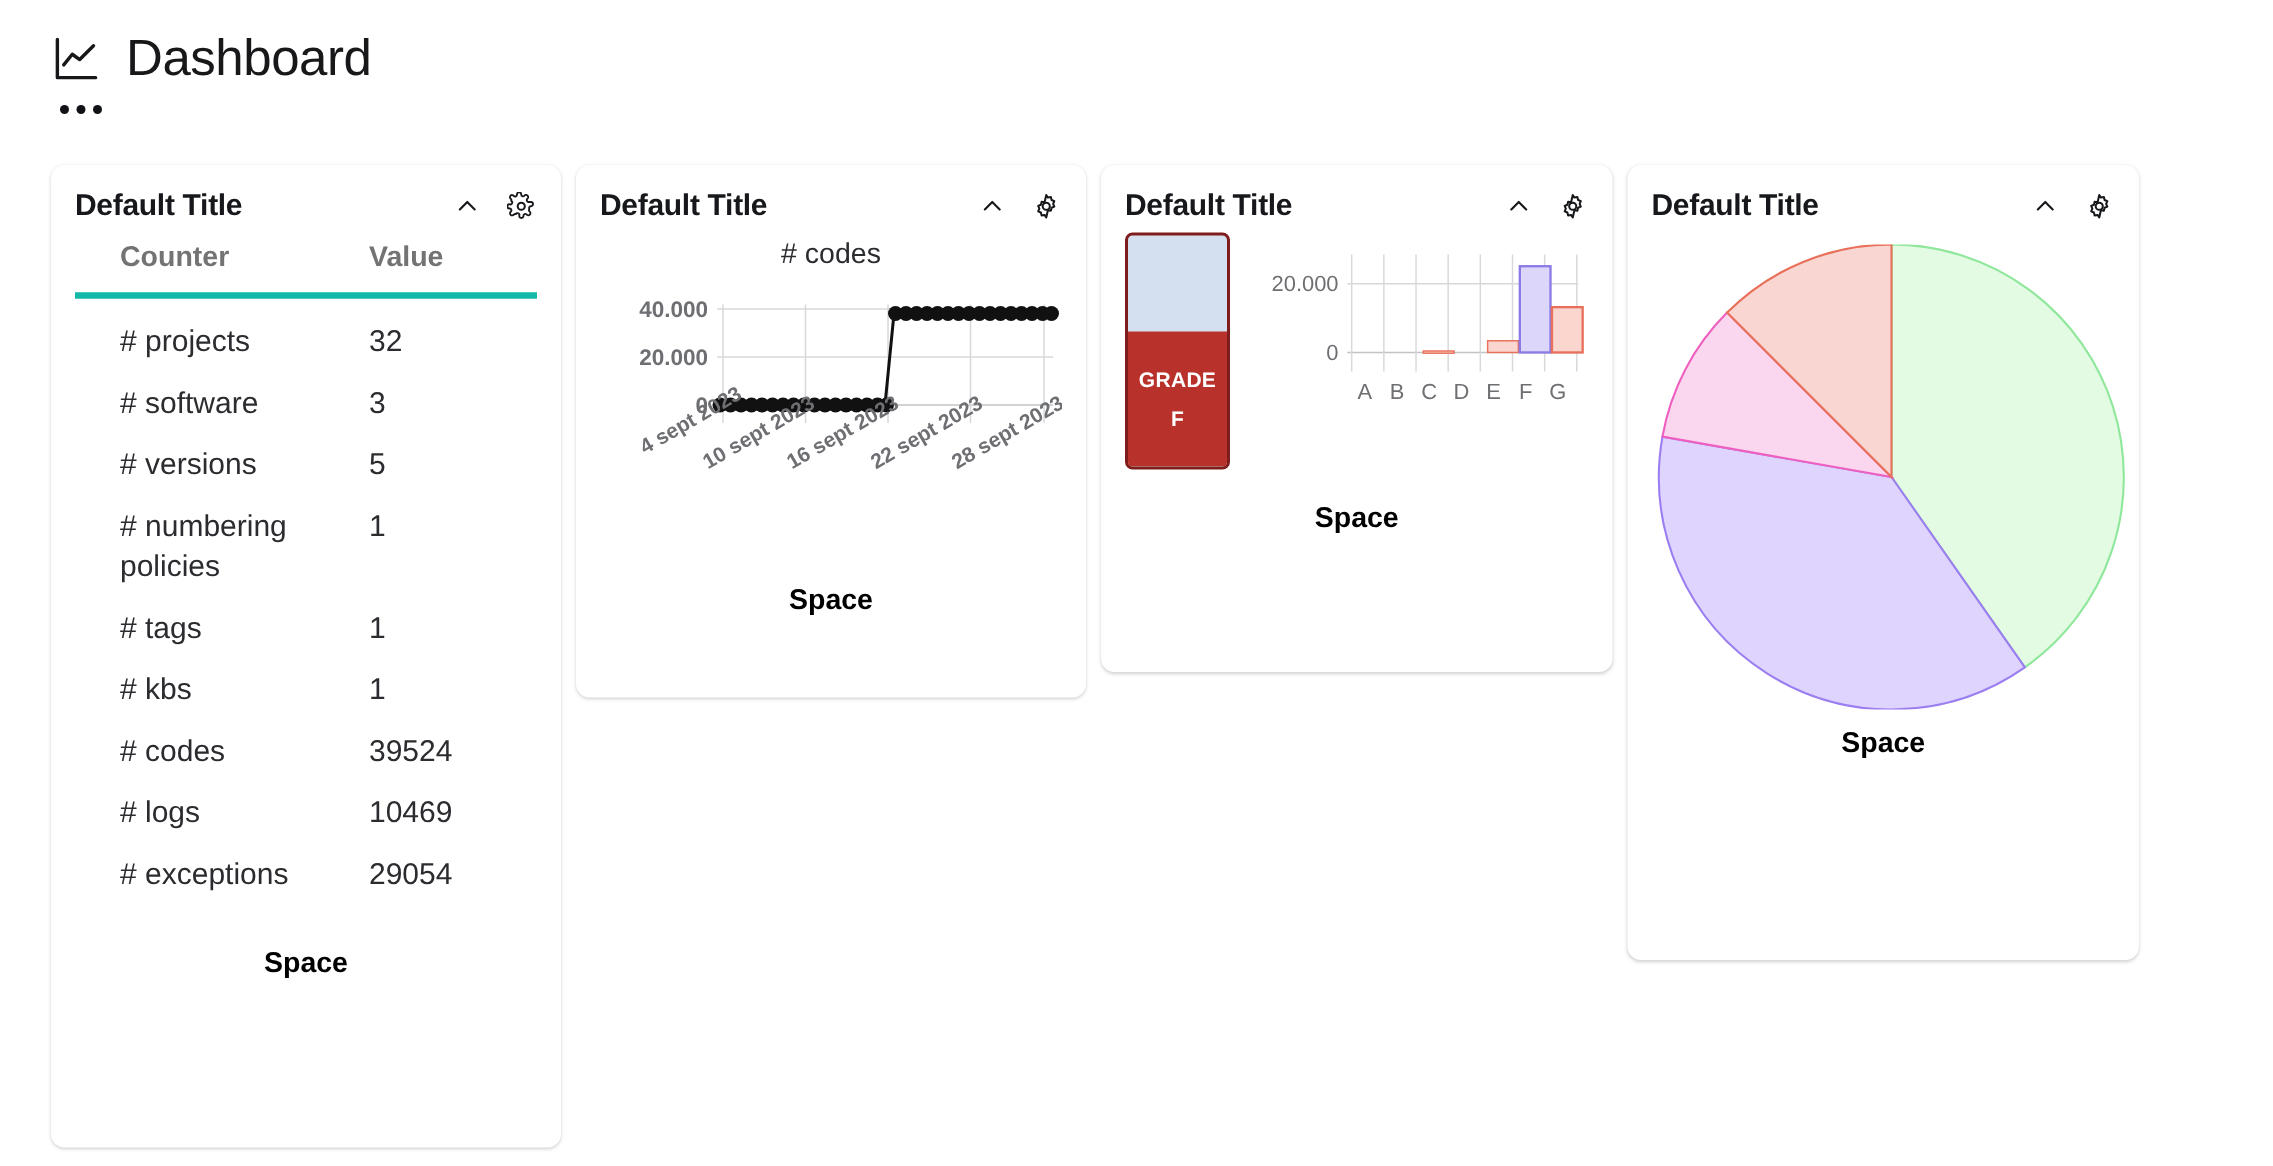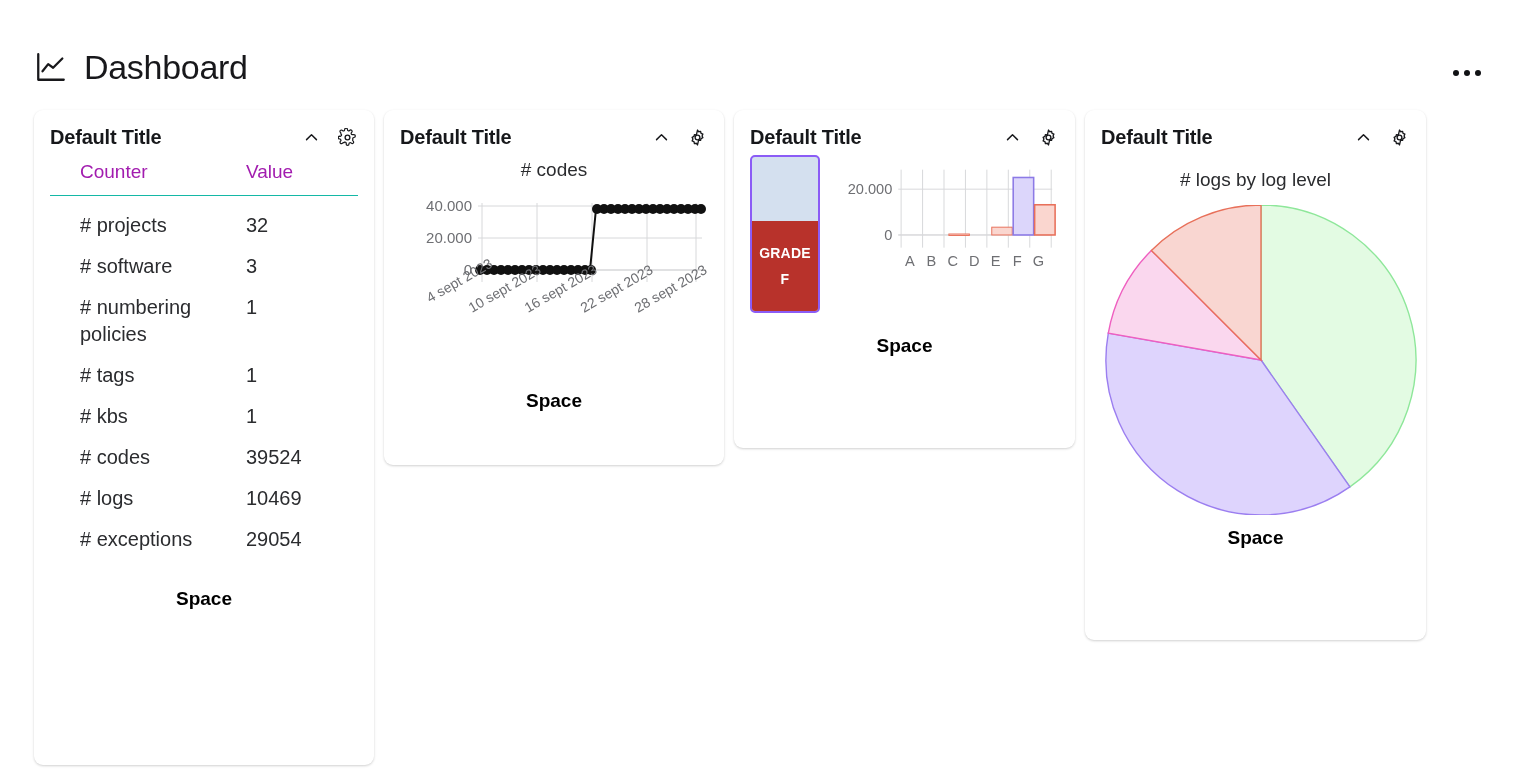--- a/index.html
+++ b/index.html
@@ -8,24 +8,25 @@
     height: 777px;
     background: #ffffff;
     font-family: "Liberation Sans", sans-serif;
     color: #202124;
     overflow: hidden;
   }
 
   
   .page-header {
     display: flex;
-    align-items: flex-end;
+    align-items: flex-start;
     justify-content: space-between;
     padding: 22px 28px 0 34px;
     height: 84px;
+    flex-direction: column;
   }
   .header-left { display: flex; align-items: center; gap: 16px; }
   .chart-icon { width: 34px; height: 34px; display: block; }
   .page-title {
     font-size: 34px;
     font-weight: 400;
     letter-spacing: -0.3px;
     color: #18181b;
     line-height: 1;
   }
@@ -92,55 +93,55 @@
     text-align: center;
     font-size: 19px;
     color: #000000;
     font-weight: 700;
   }
 
   
   .counter-table { width: 100%; border-collapse: collapse; margin-top: 6px; }
   .counter-table th {
     font-size: 19px;
-    font-weight: 400;
-    color: #a21caf;
+    font-weight: 700;
+    color: #737373;
     padding: 6px 4px 12px 4px;
     text-align: left;
-    border-bottom: 1px solid #14b8a6;
+    border-bottom: 4px solid #14b8a6;
   }
   .counter-table th.col-counter { padding-left: 30px; }
   .counter-table th.col-value   { padding-left: 6px; width: 118px; }
   .counter-table td {
     font-size: 20px;
     font-weight: 400;
     color: #2b2c2f;
     padding: 7px 4px;
     vertical-align: top;
     line-height: 1.35;
   }
   .counter-table td.cell-name  { padding-left: 30px; }
   .counter-table td.cell-value { padding-left: 6px; }
   .counter-table tbody tr:first-child td { padding-top: 16px; }
   .table-space { margin-top: 28px; }
 
   
-  .plot-wrap { position: relative; }
+  .plot-wrap { position: relative; font-weight: bold; }
   .line-plot { display: block; margin: 4px auto 0 auto; }
   .axis-text { font-size: 15px; fill: #6e6f73; font-family: "Liberation Sans", sans-serif; }
   .tick-rot  { font-size: 14px; fill: #6e6f73; font-family: "Liberation Sans", sans-serif; }
   .gridline  { stroke: #d7d8da; stroke-width: 1; }
   .axisline  { stroke: #c2c3c6; stroke-width: 1; }
 
   
   .grade-row { display: flex; align-items: flex-start; gap: 10px; margin-top: 6px; }
   .grade-box {
     width: 70px;
     height: 158px;
-    border: 2px solid #8b5cf6;
+    border: 2px solid #7f1d1d;
     border-radius: 5px;
     background: #d4e0ef;
     display: flex;
     flex-direction: column;
     justify-content: flex-end;
     overflow: hidden;
     flex: 0 0 auto;
   }
   .grade-fill {
     background: #b8322b;
@@ -208,20 +209,24 @@
         </tr>
       </thead>
       <tbody>
         <tr>
           <td class="cell-name"># projects</td>
           <td class="cell-value">32</td>
         </tr>
         <tr>
           <td class="cell-name"># software</td>
           <td class="cell-value">3</td>
+        </tr>
+        <tr>
+          <td class="cell-name"># versions</td>
+          <td class="cell-value">5</td>
         </tr>
         <tr>
           <td class="cell-name"># numbering policies</td>
           <td class="cell-value">1</td>
         </tr>
         <tr>
           <td class="cell-name"># tags</td>
           <td class="cell-value">1</td>
         </tr>
         <tr>
@@ -402,21 +407,20 @@
             </svg>
         </button>
         <button class="icon-btn">
           <svg viewBox="0 0 24 24" width="19" height="19" fill="none" stroke="#17181b" stroke-width="1.7" stroke-linecap="round" stroke-linejoin="round">
             <circle cx="12" cy="12" r="3"></circle>
             <path d="M12 2.6l1.4 2.1 2.5-.4.6 2.4 2.3 1-1 2.3 1 2.3-2.3 1-.6 2.4-2.5-.4L12 21.4l-1.4-2.1-2.5.4-.6-2.4-2.3-1 1-2.3-1-2.3 2.3-1 .6-2.4 2.5.4z"></path>
           </svg>
         </button>
       </div>
     </div>
-    <div class="widget-title" style="margin-top:20px;"># logs by log level</div>
 
     <svg class="pie-plot" width="320" height="310" viewBox="0 0 320 310">
 
       <path d="M160 155 L160 0 A155 155 0 0 1 248.9 281.9 Z" fill="#e3fbe3" stroke="#8ee79a" stroke-width="1.4"></path>
 
       <path d="M160 155 L248.9 281.9 A155 155 0 0 1 7.3 128.1 Z" fill="#ded4fd" stroke="#9b7ef0" stroke-width="1.4"></path>
 
       <path d="M160 155 L7.3 128.1 A155 155 0 0 1 50.4 45.4 Z" fill="#fad7ee" stroke="#ef5fc0" stroke-width="1.4"></path>
 
       <path d="M160 155 L50.4 45.4 A155 155 0 0 1 160 0 Z" fill="#f9d6d1" stroke="#e8705a" stroke-width="1.4"></path>

